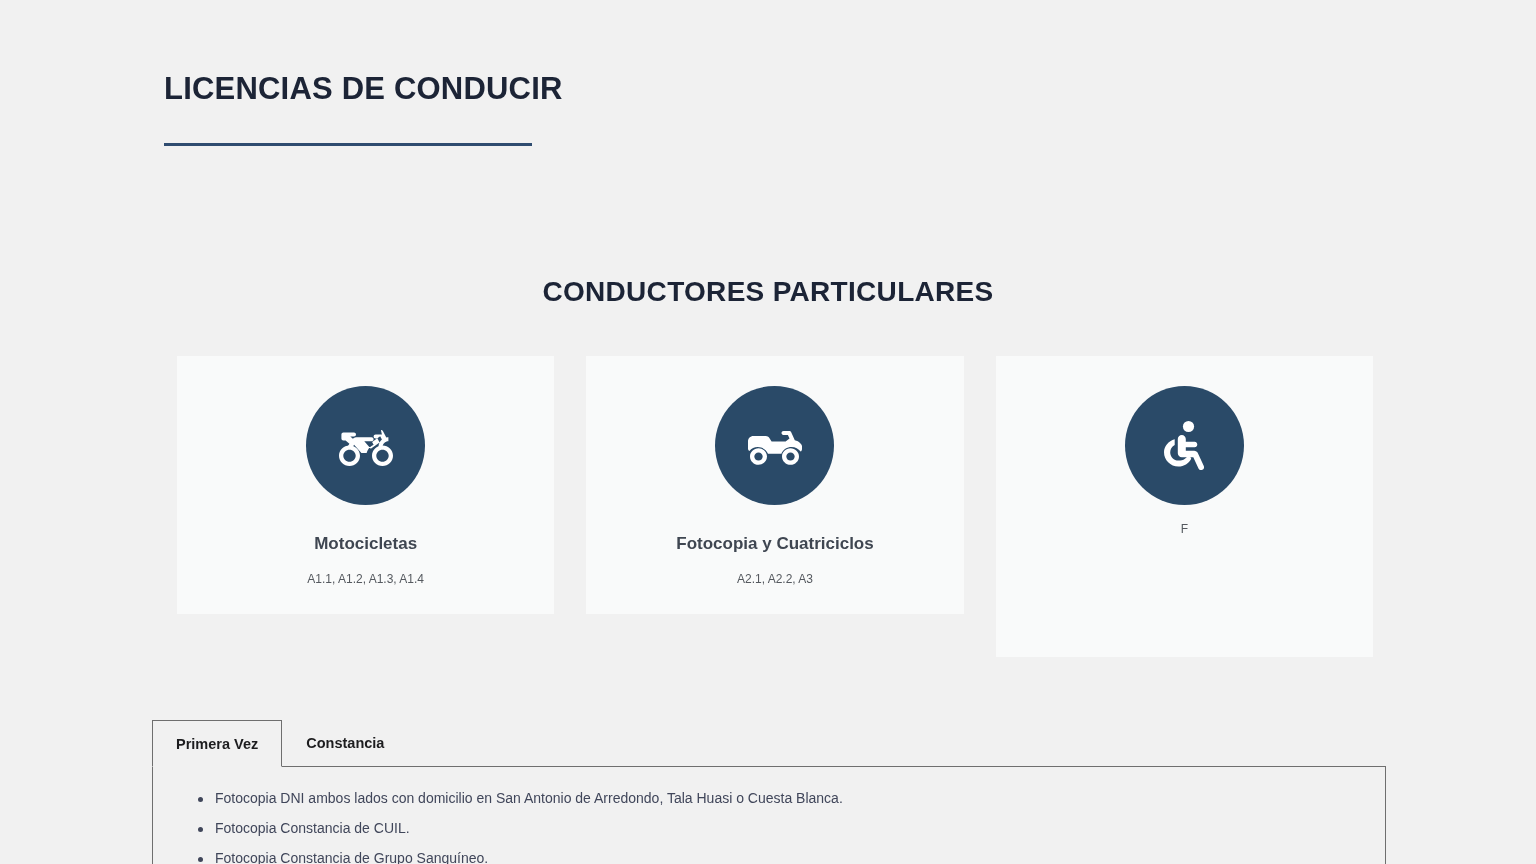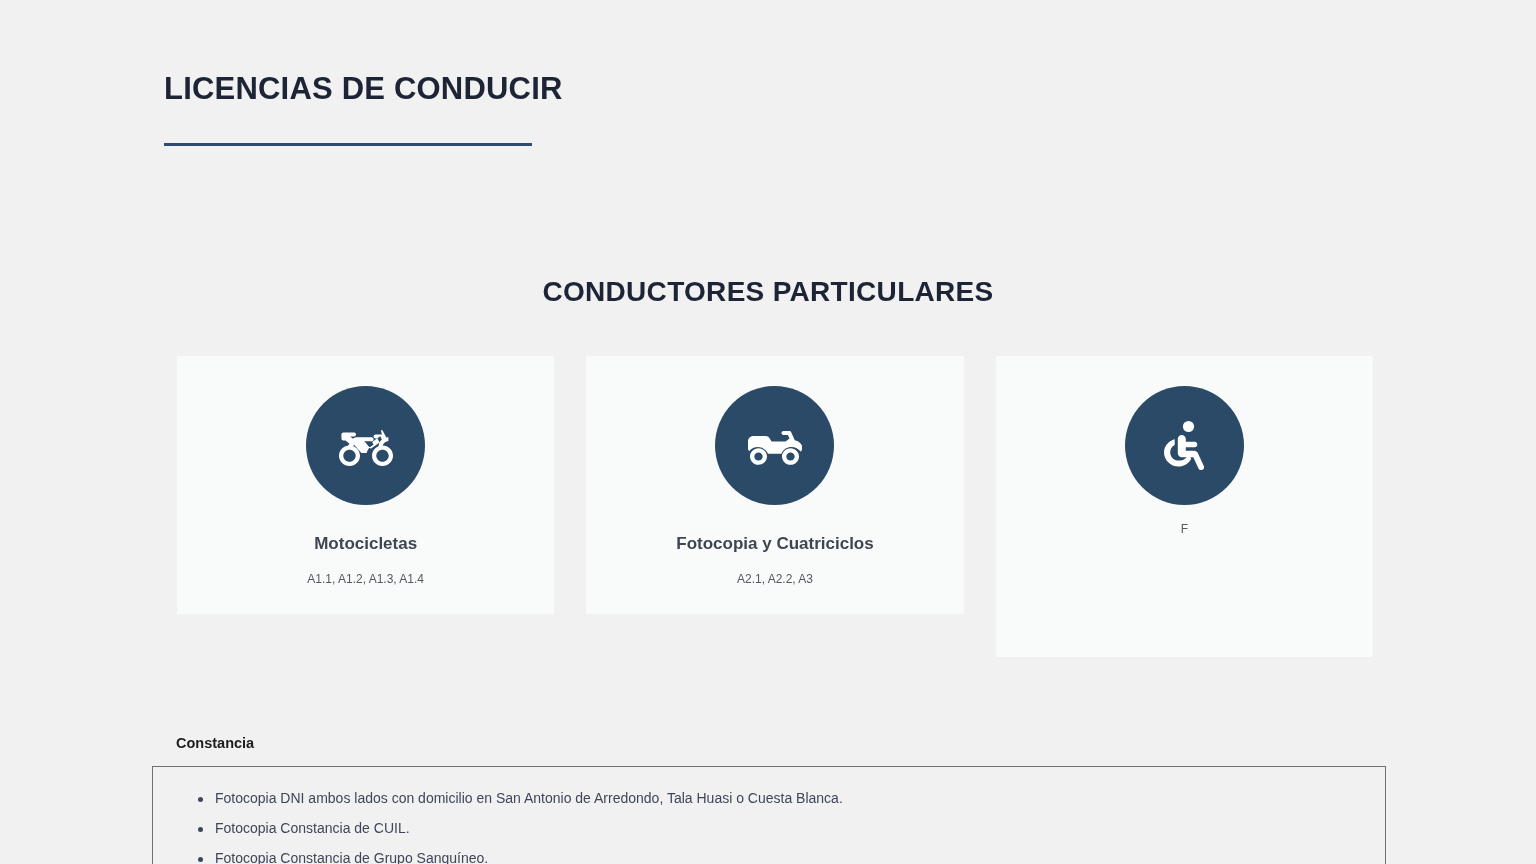--- a/index.html
+++ b/index.html
@@ -209,20 +209,21 @@
         <path d="M21.4 41.6c-4.5 0-8.2-3.7-8.2-8.3 0-3.2 1.8-6 4.5-7.4v-5.6C11.4 22 7 27.3 7 33.3c0 7.9 6.4 14.3 14.4 14.3 5.6 0 10.4-3.2 12.8-7.8l-2.6-5.6c-1 5-5.3 7.4-10.2 7.4z"></path>
       </svg>
     </div>
     <div class="card-codes">F</div>
   </div>
 
 </div>
 
 <div class="tabs-wrap">
   <div class="tabstrip">
+    <div class="tab active">Primera Vez</div>
     <div class="tab">Constancia</div>
   </div>
 
   <div class="tab-panel">
     <ul class="req-list">
       <li>Fotocopia DNI ambos lados con domicilio en San Antonio de Arredondo, Tala Huasi o Cuesta Blanca.</li>
       <li>Fotocopia Constancia de CUIL.</li>
       <li>Fotocopia Constancia de Grupo Sanguíneo.</li>
     </ul>
   </div>

